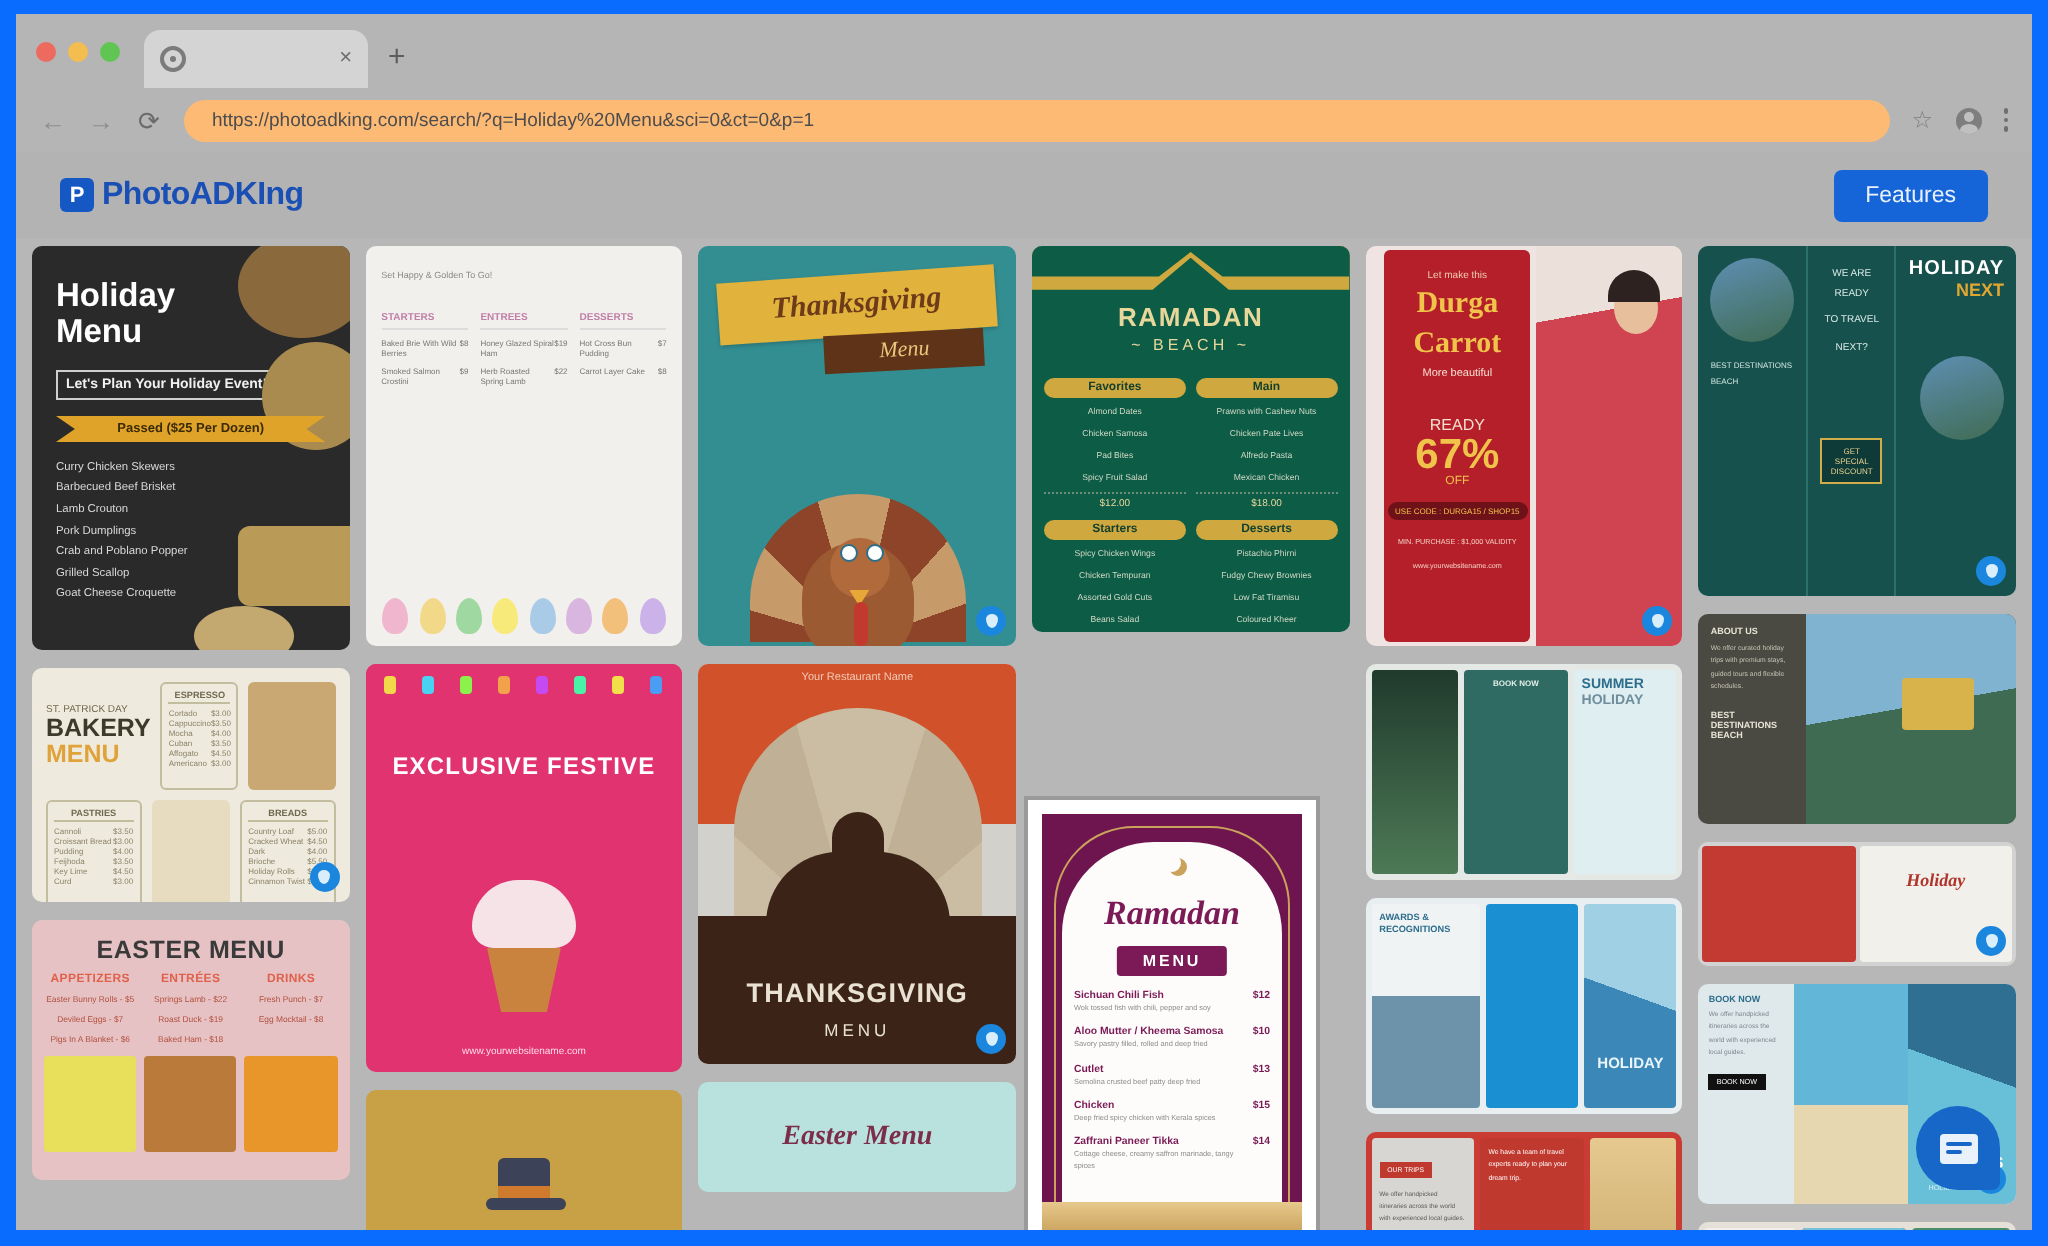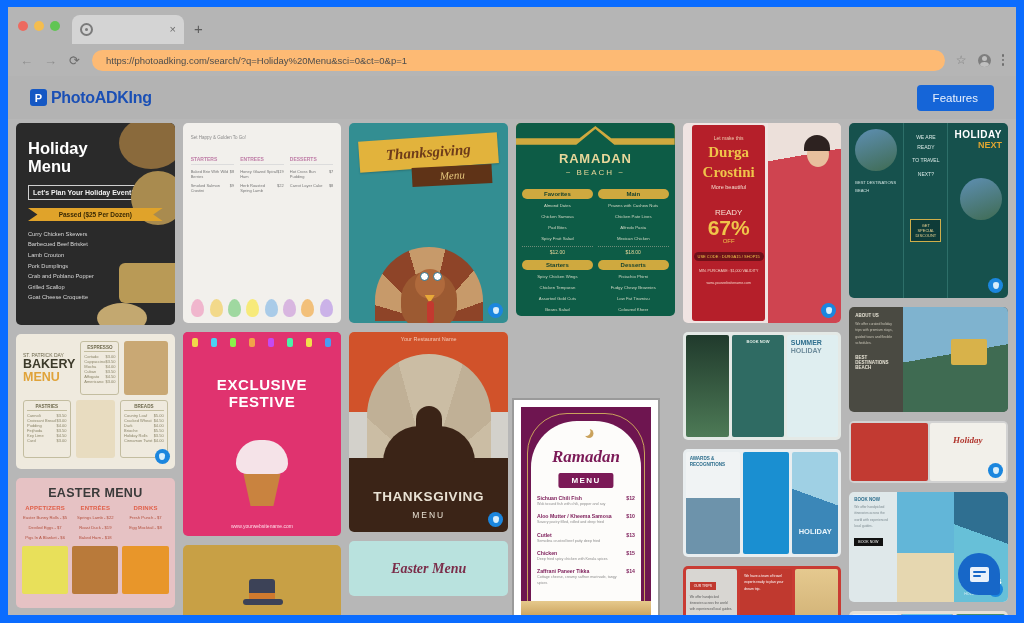--- a/index.html
+++ b/index.html
@@ -119,21 +119,21 @@
     font-weight:bold; padding:3px 8px; text-align:center; width: 100%;
     clip-path: polygon(0 0,100% 0,93% 50%,100% 100%,0 100%,7% 50%); }
   .c-catering ul { margin-top:8px; list-style:none; }
   .c-catering li { color:#d8d8d8; font-size:5.7px; line-height:1.85; }
   .blob { position:absolute; border-radius:50%; }
   .c-catering .b1 { width:64px;height:52px;right:-8px;top:-6px;background:#8a6a3c; }
   .c-catering .b2 { width:54px;height:54px;right:-10px;top:48px;background:#a98b4f; }
   .c-catering .b3 { width:62px;height:40px;right:-6px;bottom:22px;background:#b99a56;border-radius:6px; }
   .c-catering .b4 { width:50px;height:30px;right:28px;bottom:-8px;background:#c3a870; }
 
-  .c-bakery { height: 135px; background: #efeade; padding: 7px; }
+  .c-bakery { height: 117px; background: #efeade; padding: 7px; }
   .bk-row { display:flex; gap:5px; height:54px; }
   .bk-l { width: 40%; display:flex;flex-direction:column;justify-content:center; }
   .bk-l .st { font-size:5px;color:#6f6a4e; }
   .bk-l .bg { font-size:12.5px;font-weight:bold;color:#3c3a2a;line-height:1; }
   .bk-l .bg2 { font-size:12.5px;font-weight:bold;color:#e0a33a;line-height:1.05; }
   .bk-box { flex:1; border:1px solid #c3bda0; border-radius:3px; padding:3px; }
   .bk-box .h { font-size:4.6px;font-weight:bold;color:#6f6a4e;text-align:center;
     border-bottom:1px solid #c3bda0; padding-bottom:1px;margin-bottom:2px; }
   .bk-box .r { display:flex;justify-content:space-between;font-size:4px;color:#8a8468; }
   .bk-img { width:34%;background:#c9a874;border-radius:3px; }
@@ -154,21 +154,21 @@
   .ee-cols { display:flex;gap:6px;margin-top:14px; }
   .ee-col { flex:1; }
   .ee-col .ch { font-size:5px;color:#c07fa8;font-weight:bold;border-bottom:1px solid #dcdcdc;padding-bottom:2px; }
   .ee-col .r { display:flex;justify-content:space-between;font-size:4px;color:#777;margin-top:4px; }
   .eggs { position:absolute;left:0;right:0;bottom:6px;display:flex;justify-content:space-around;align-items:flex-end;padding:0 6px; }
   .egg { width:13px;height:18px;border-radius:50% 50% 45% 45%/60% 60% 40% 40%; }
 
   .c-hamper { height: 204px; background: #e0336f; padding: 0; }
   .hm-lights { height:26px;background:#e0336f;position:relative;overflow:hidden; }
   .hm-lights span { position:absolute;top:6px;width:6px;height:9px;border-radius:2px; }
-  .c-hamper .ef { text-align:center;color:#fff;font-size:15px;font-weight:bold;letter-spacing:.6px;margin-top:18px; }
+  .c-hamper .ef { text-align:center;color:#fff;font-size:12px;font-weight:bold;letter-spacing:.6px;margin-top:18px; }
   .c-hamper .hmt { text-align:center;color:#5d1028;font-size:19px;font-weight:bold;font-family:"Liberation Serif",serif;font-style:italic;margin-top:6px; }
   .cupcake { position:absolute;left:50%;transform:translateX(-50%);bottom:26px;width:56px;height:70px; }
   .cc-top { width:52px;height:34px;background:#f5e3e8;border-radius:26px 26px 12px 12px;margin:0 auto; }
   .cc-bot { width:44px;height:32px;background:#c9833f;margin:0 auto;clip-path:polygon(8% 0,92% 0,76% 100%,24% 100%); }
   .c-hamper .url { position:absolute;bottom:7px;left:0;right:0;text-align:center;color:#ffd9e6;font-size:5px; }
 
   .c-thx1 { height: 200px; background: #338e92; padding: 14px 10px; }
   .thx-band { background:#e2b33c;transform:rotate(-4deg);padding:8px 6px;box-shadow:0 1px 2px rgba(0,0,0,.2); }
   .thx-band .t { font-family:"Liberation Serif",serif;font-style:italic;font-weight:bold;
     color:#6d3b1a;font-size:15px;text-align:center;line-height:1; }
@@ -705,21 +705,21 @@
 
       <div class="col">
         <div class="card c-durga">
           <div class="dg-lady">
             <span class="dg-head"></span>
             <span class="dg-hair"></span>
           </div>
           <div class="dg-panel">
             <div class="s1">Let make this</div>
             <div class="s2">Durga</div>
-            <div class="s2">Crostini</div>
+            <div class="s2">Carrot</div>
             <div class="s3">More beautiful</div>
             <div class="flat">READY</div>
             <div class="pct">67%</div>
             <div class="off">OFF</div>
             <div class="code">USE CODE : DURGA15 / SHOP15</div>
             <div class="fine">MIN. PURCHASE : $1,000 VALIDITY</div>
             <div class="fine">www.yourwebsitename.com</div>
           </div>
           <span class="badge">
                 <i></i>

